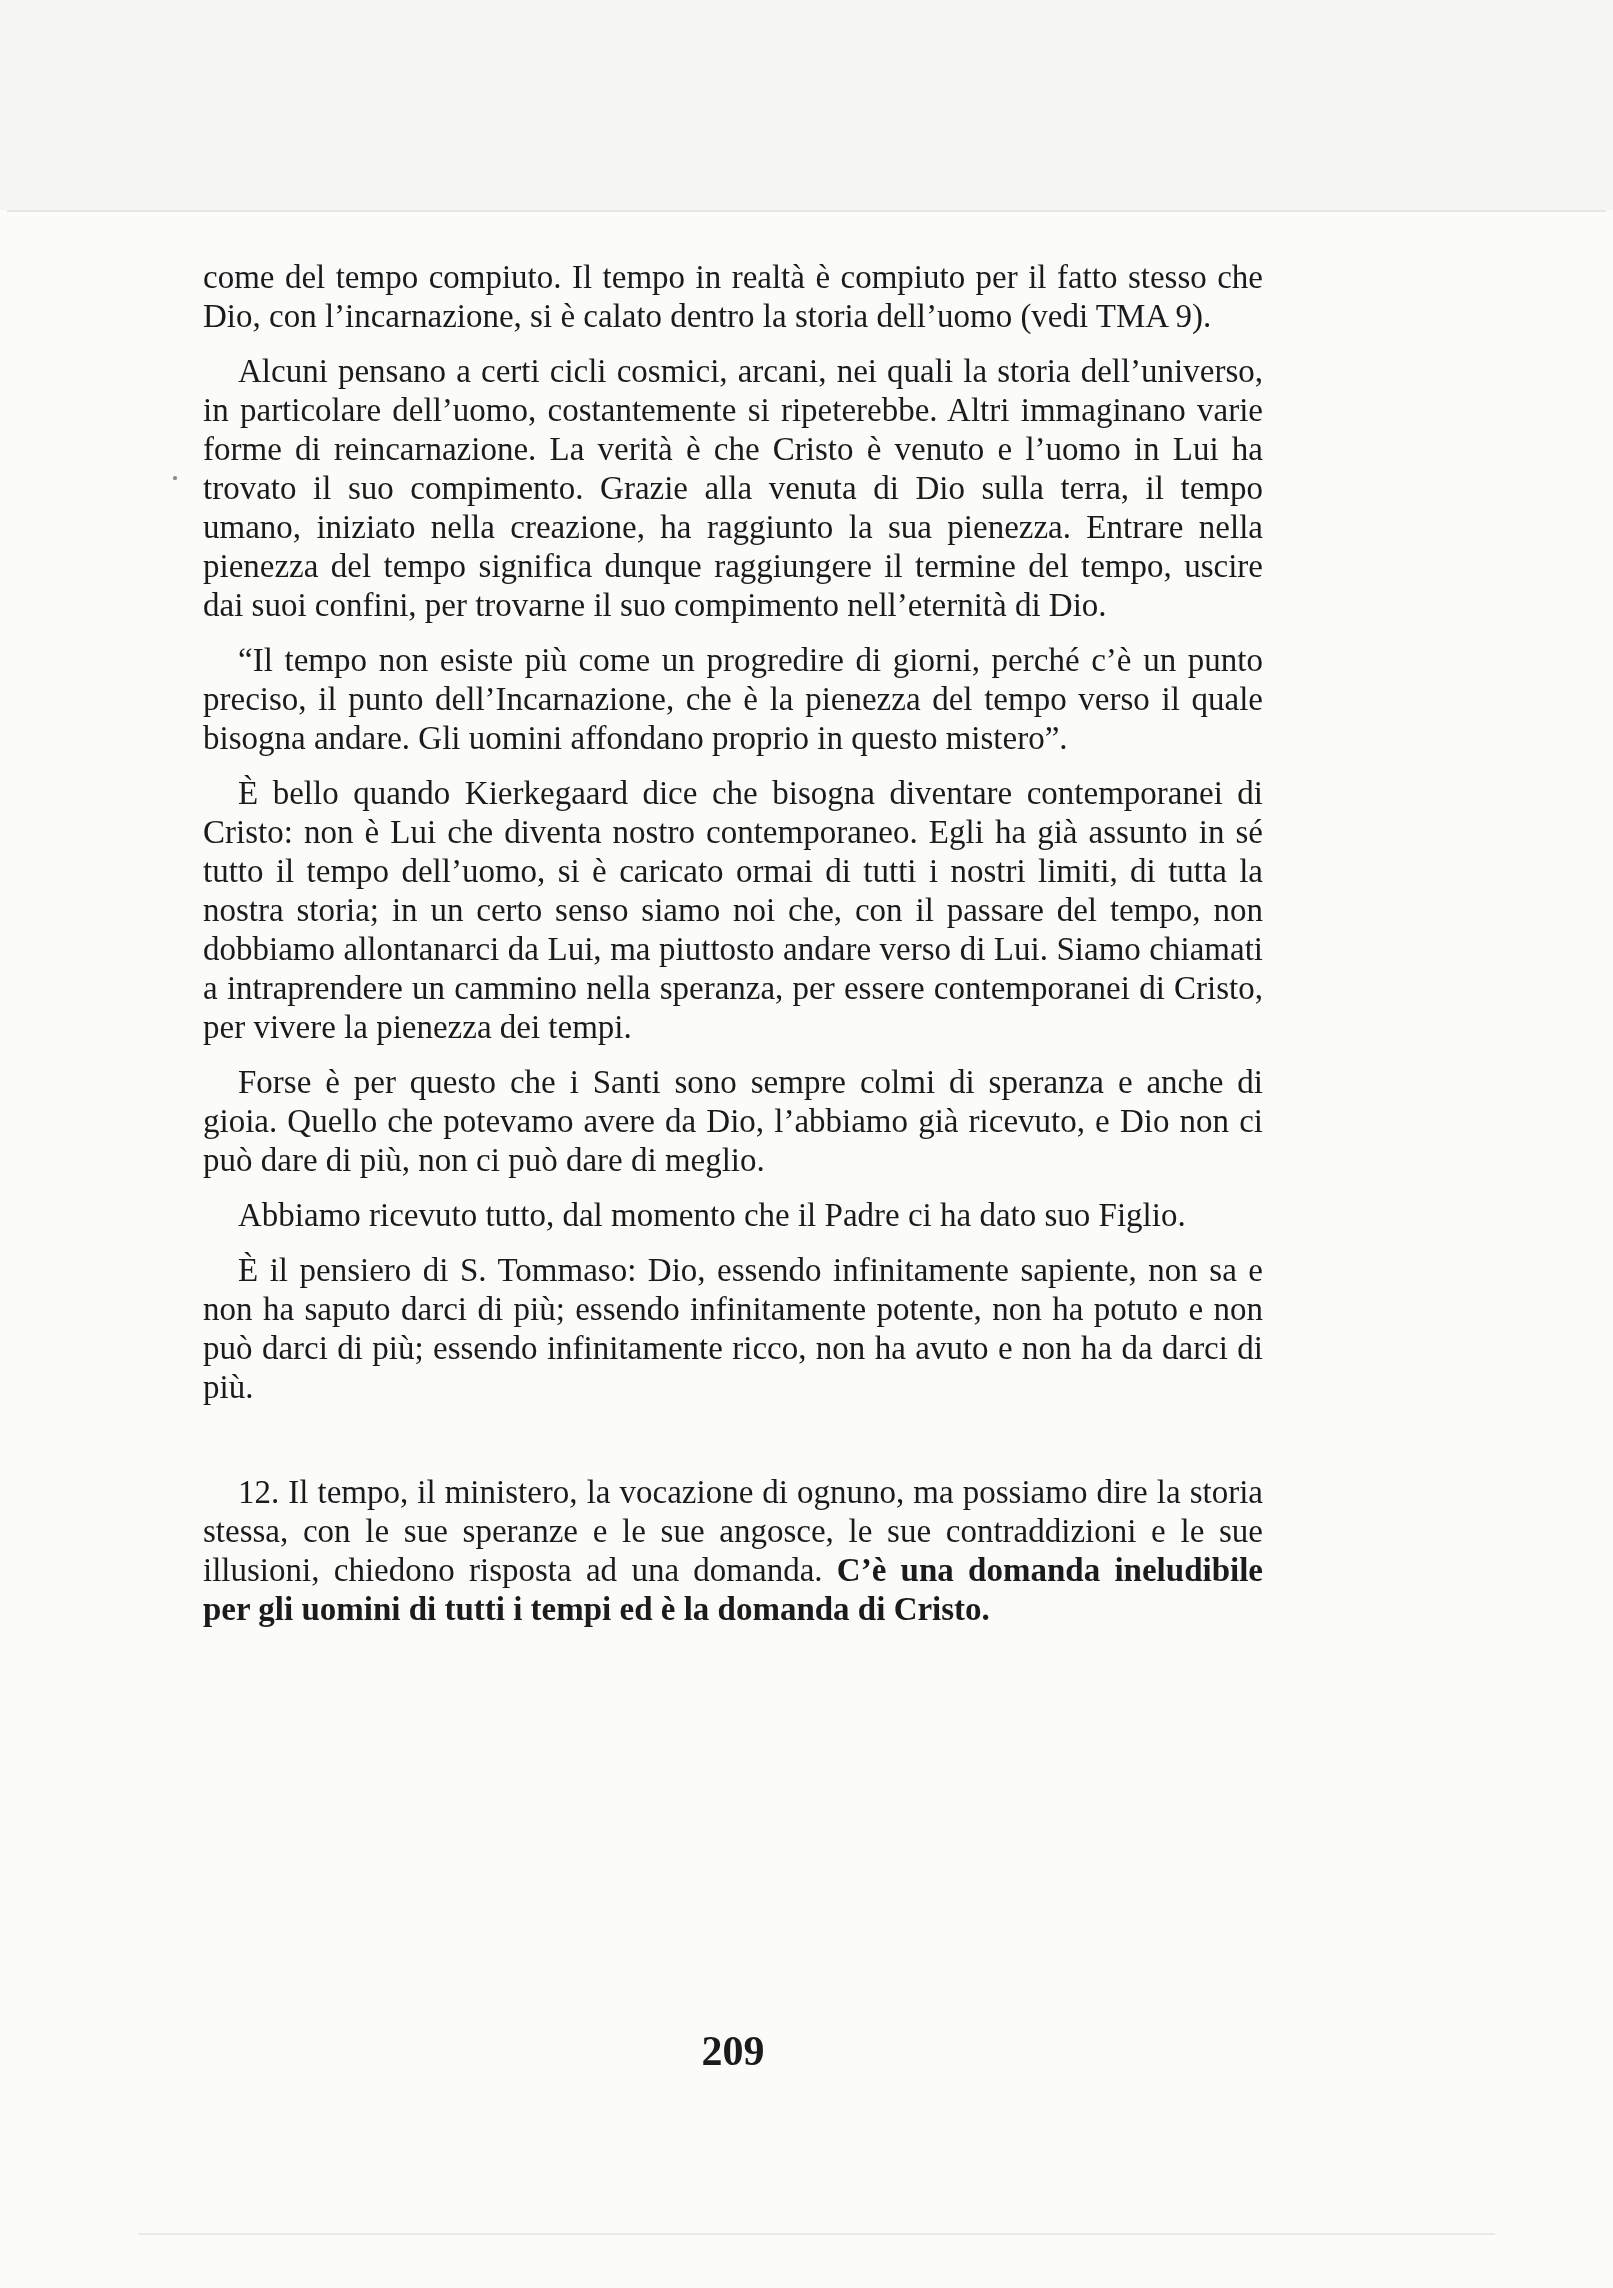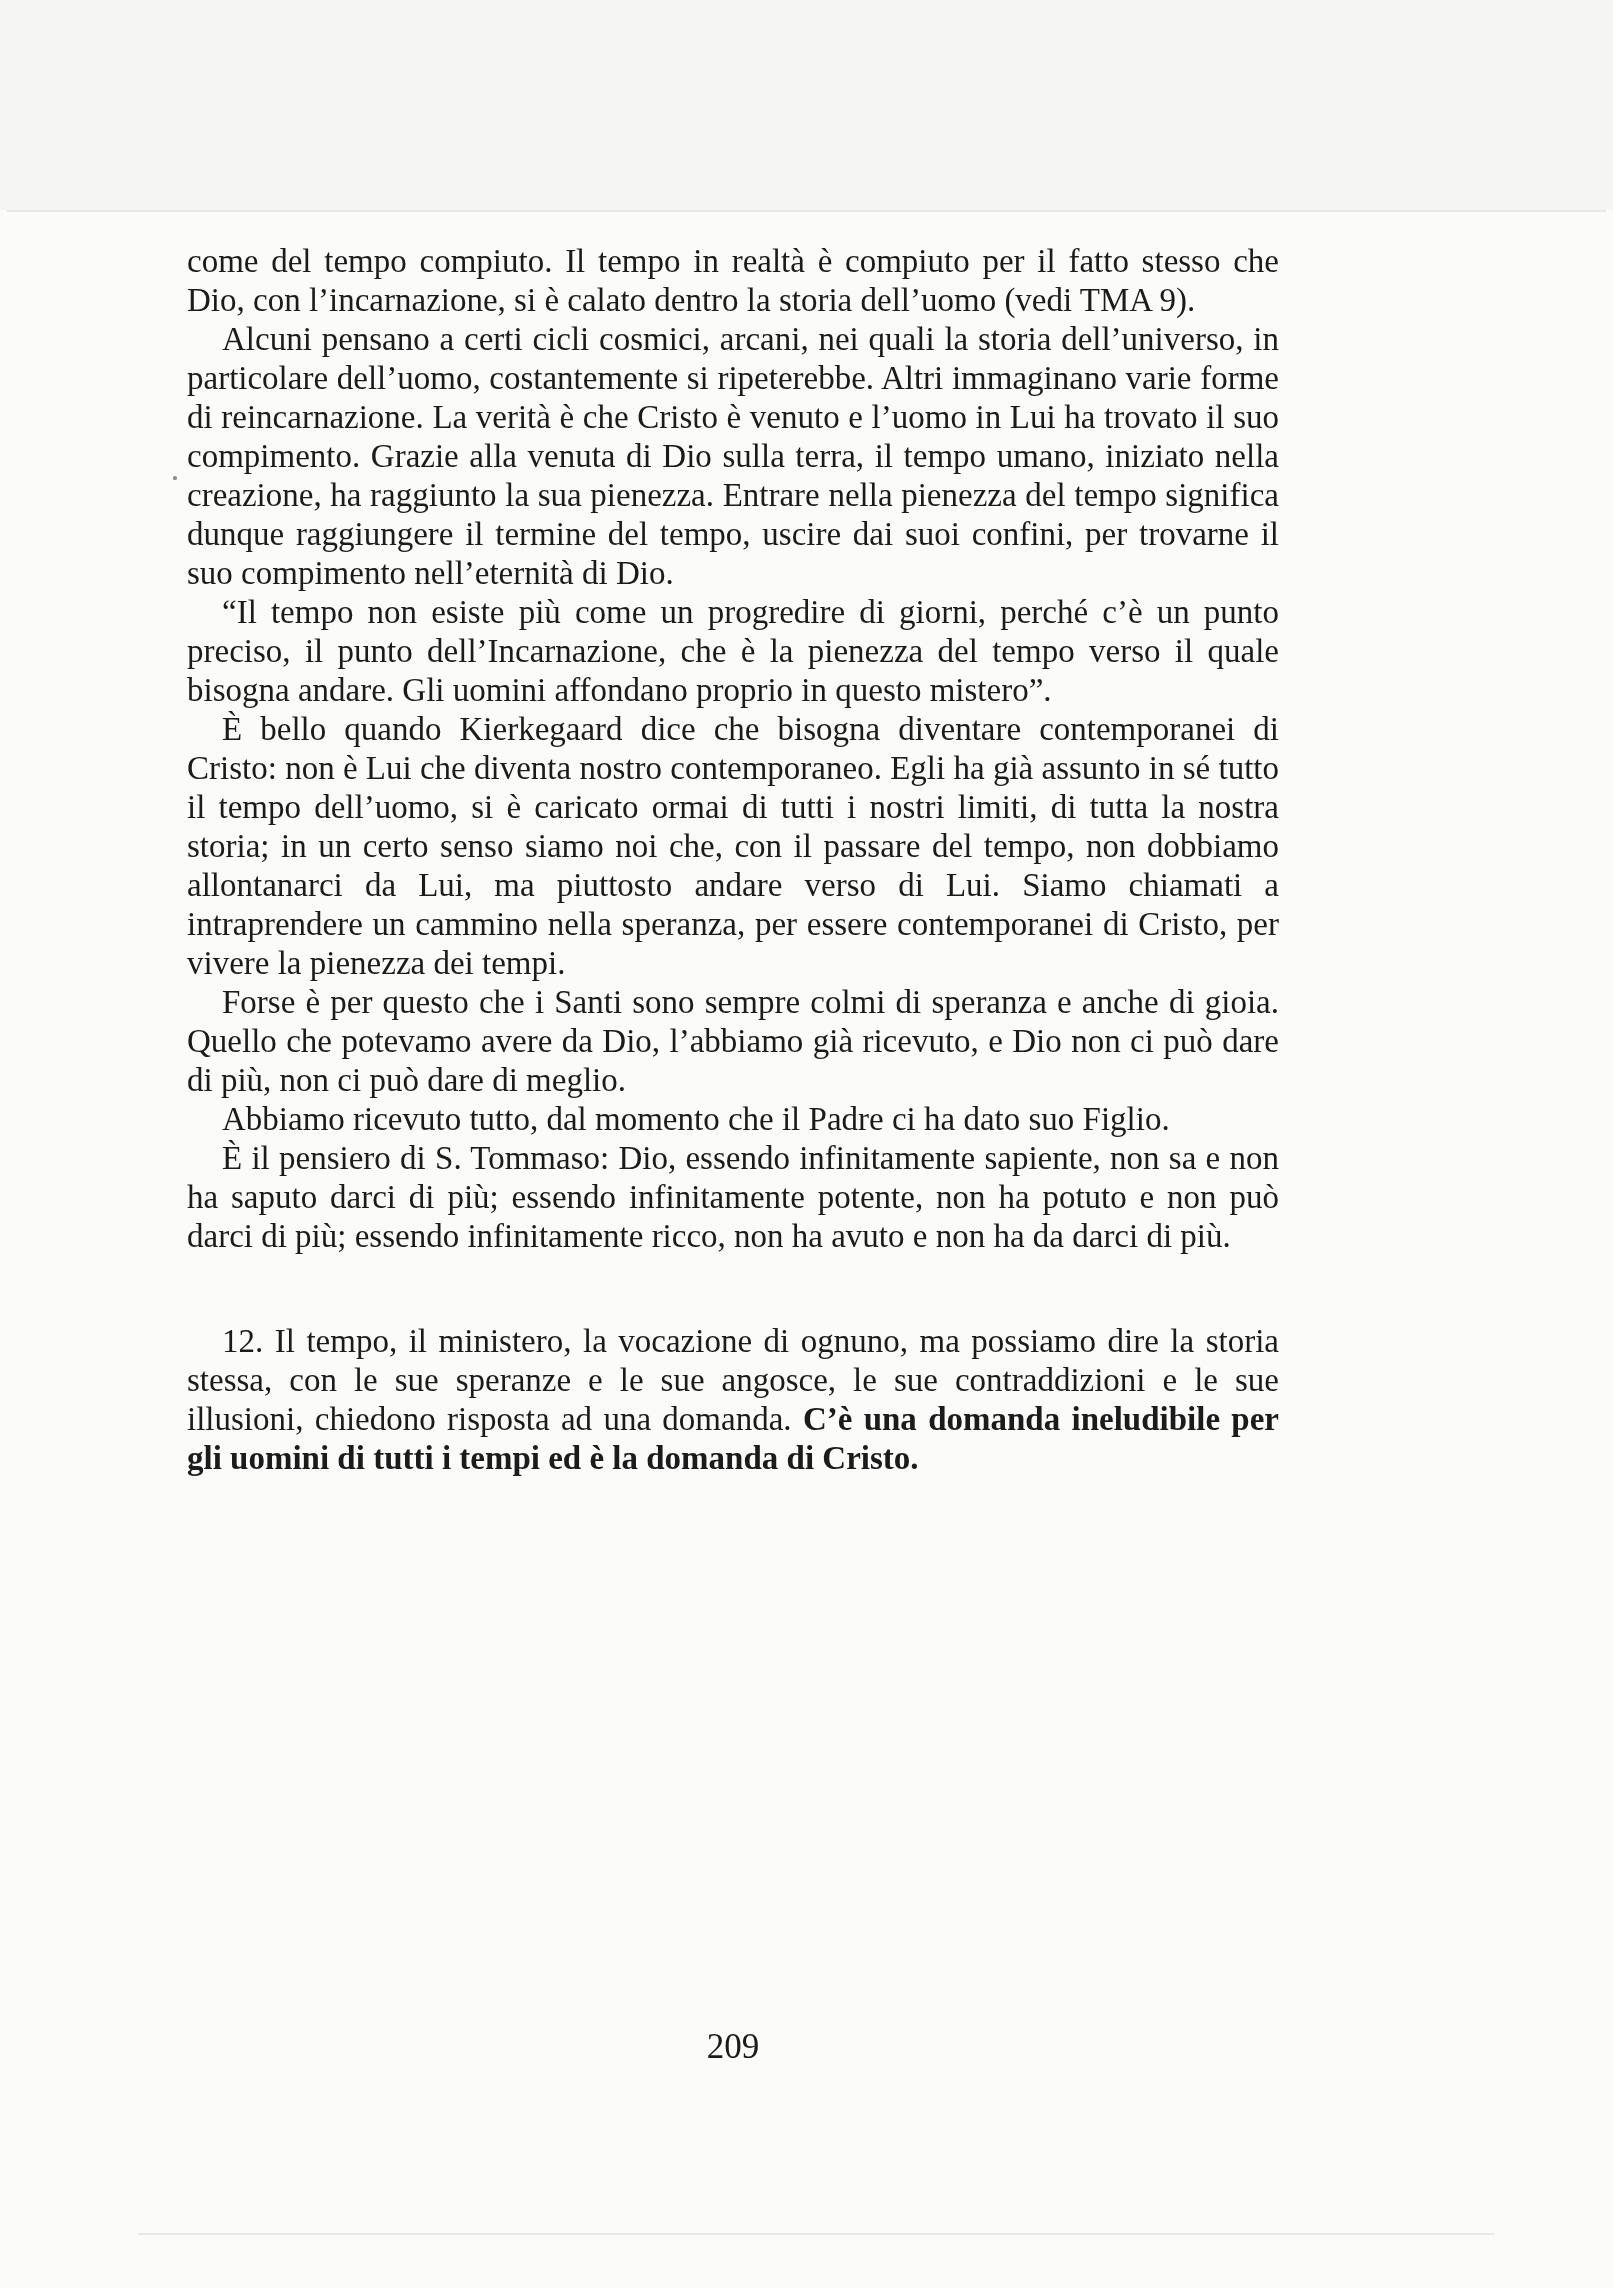--- a/index.html
+++ b/index.html
@@ -38,31 +38,32 @@
   }
   .text-block {
     position: absolute;
     left: 187px; top: 242px;
     width: 1092px;
     color: #1b1b1b;
     font-size: 33px;
     line-height: 39px;
     text-align: justify;
   }
-  .para { margin: 0; text-indent: 35px; }
+  .para { margin: 16px; text-indent: 35px; }
   .para.noindent { text-indent: 0; }
   .para.gap { margin-top: 66px; }
   .bold { font-weight: 700; }
   .page-number {
     position: absolute;
     top: 2027px; left: 187px;
     width: 1092px;
     text-align: center;
-    font-size: 35px;
+    font-size: 42px;
     color: #1b1b1b;
+    font-weight: bold;
   }
 </style>
 </head>
 <body>
 
 <div class="top-strip"></div>
 <div class="scan-line-top"></div>
 <div class="scan-line-bottom"></div>
 <div class="speck" style="left:173px; top:476px;"></div>
 

